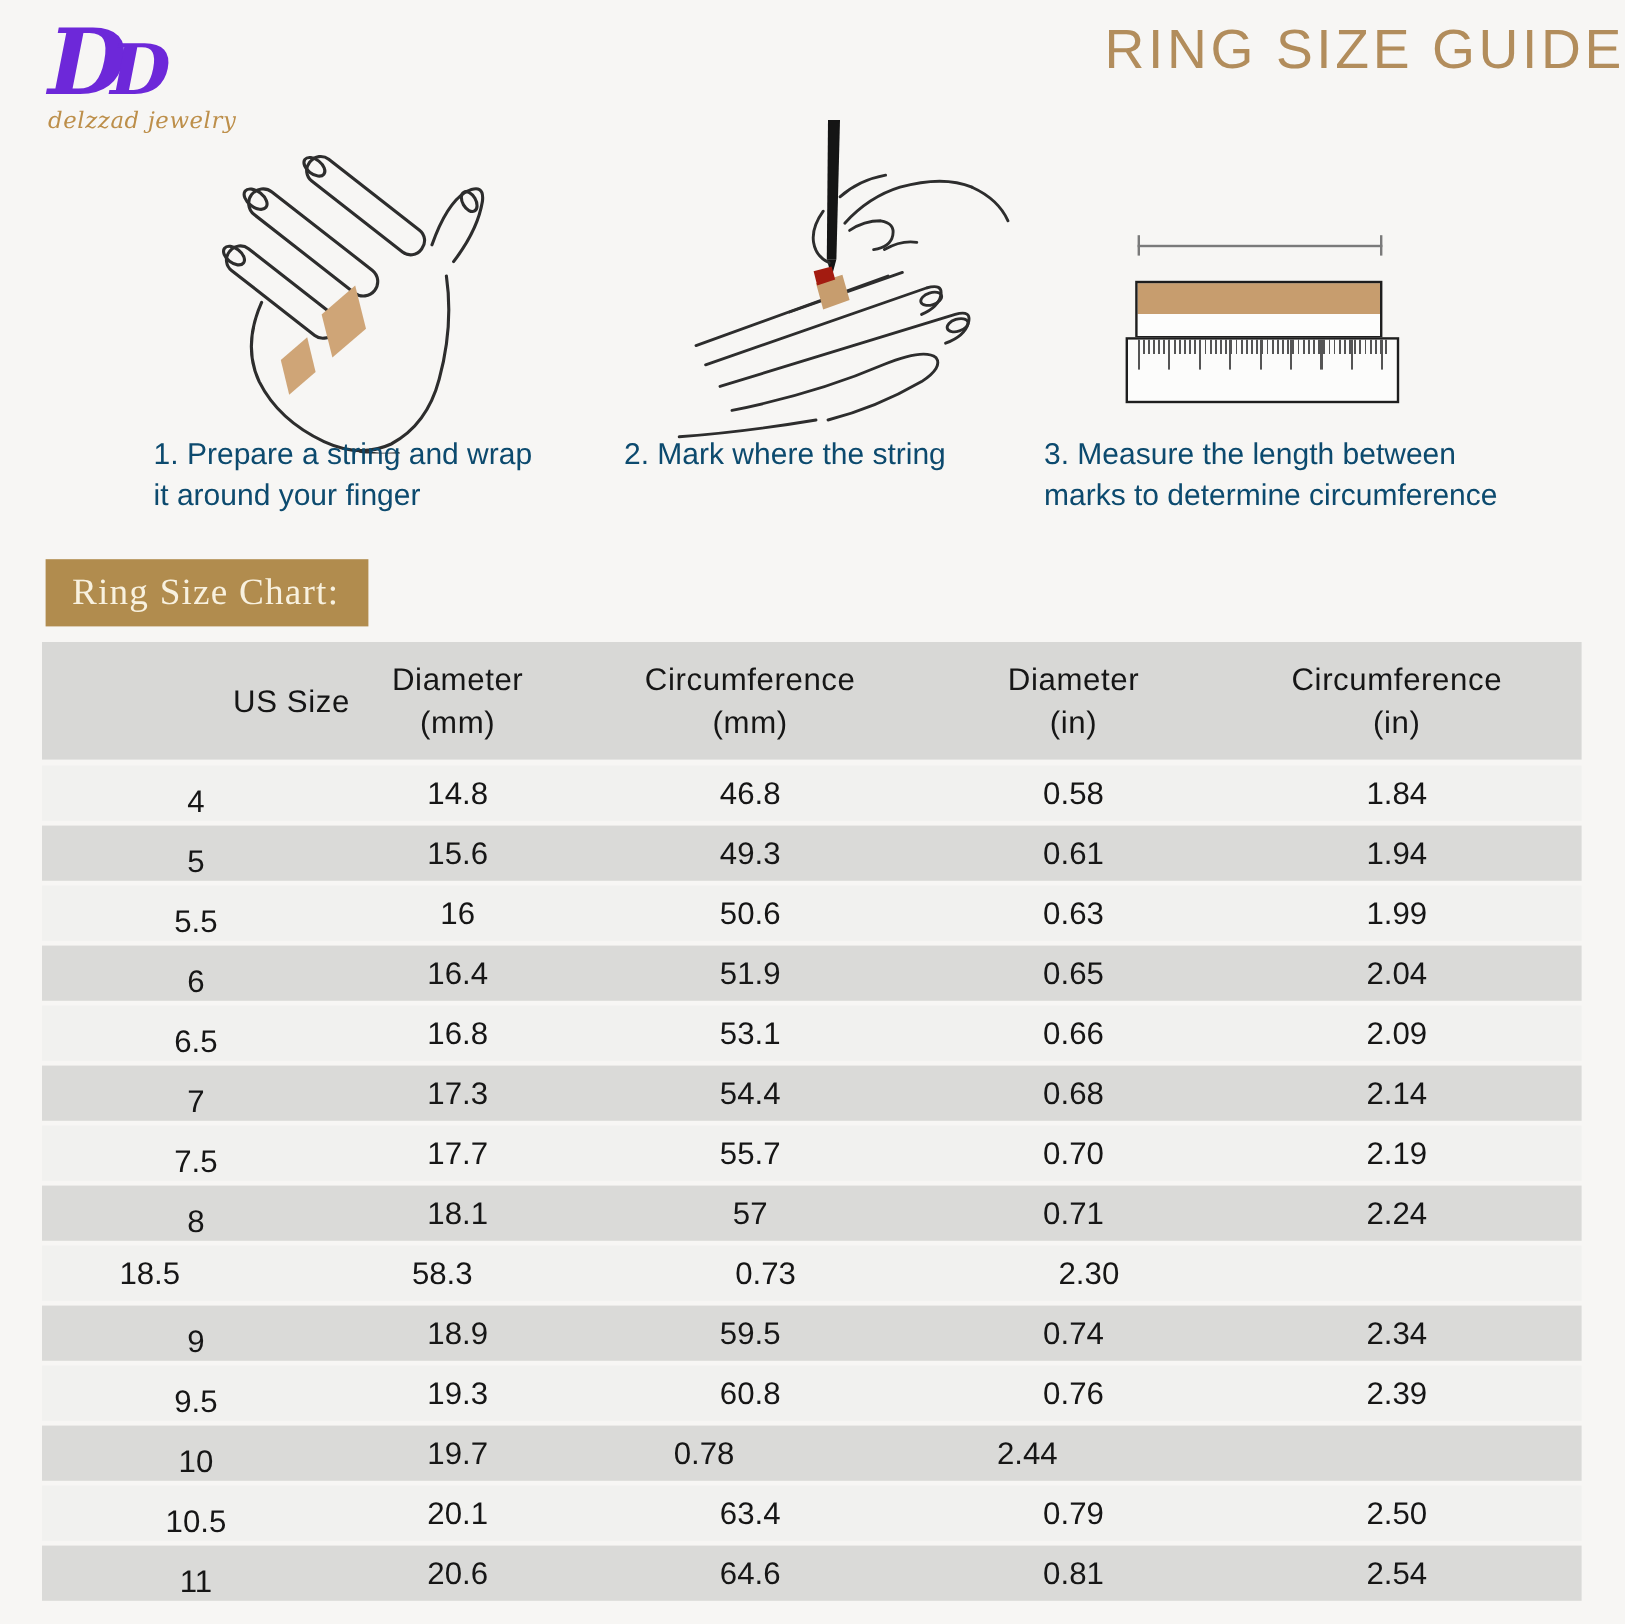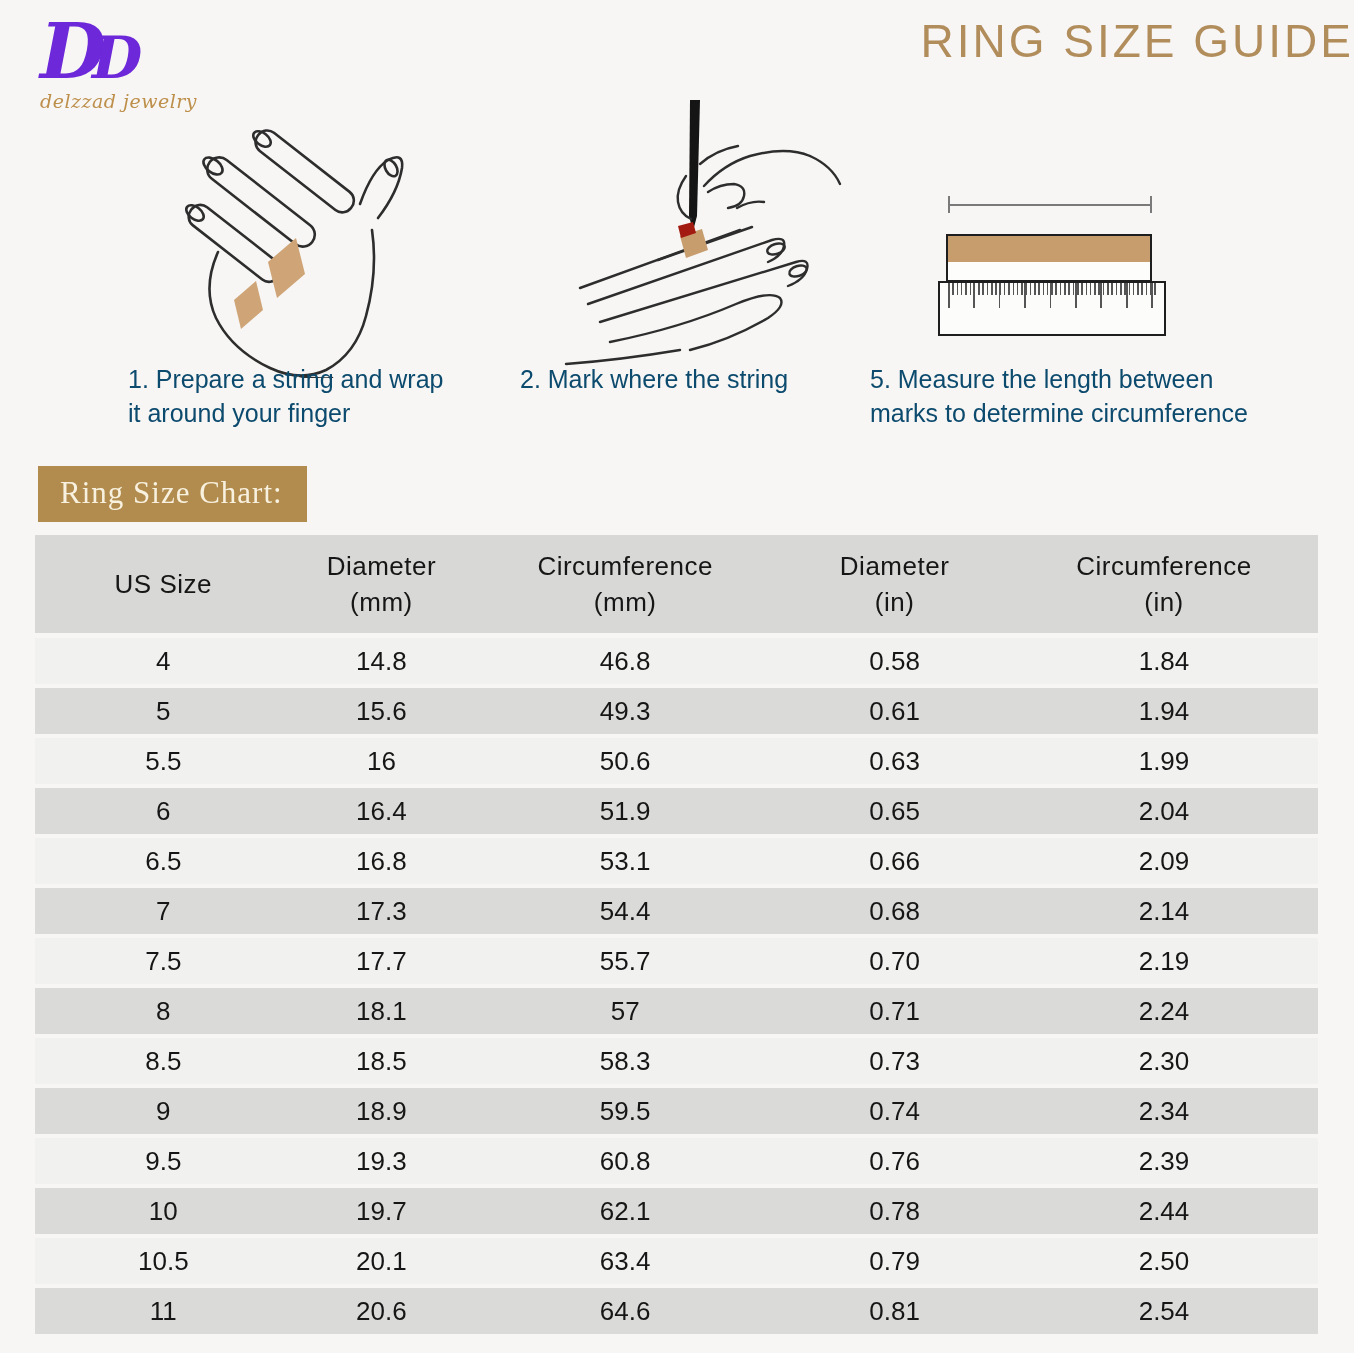--- a/index.html
+++ b/index.html
@@ -53,21 +53,21 @@
   
   .table{position:absolute;left:35px;top:535px;width:1283px;}
   .thead{display:flex;height:98px;background:var(--header_gray);margin-bottom:5px;}
   .hcell{display:flex;flex-direction:column;justify-content:center;align-items:center;
     font-size:26px;letter-spacing:.5px;color:#161616;line-height:36px;}
   .hl2:empty{display:none;}
   .trow{display:flex;height:46px;margin-bottom:4px;}
   .trow.light{background:var(--row_light);}
   .trow.dark{background:var(--row_dark);}
   .tcell{display:flex;align-items:center;justify-content:center;font-size:26px;color:#161616;}
-  .c0{width:20%;} .c1{width:14%;} .c2{width:24%;} .c3{width:18%;} .c4{width:24%;}
+  .c0{width:20%;align-items:flex-end;} .c1{width:14%;} .c2{width:24%;} .c3{width:18%;} .c4{width:24%;}
 </style>
 </head>
 <body>
 
 <div class="page">
 
   <div class="logo">
     <div class="logo-mark"><span>D</span><span class="d2">D</span></div>
     <div class="logo-name">delzzad jewelry</div>
   </div>
@@ -130,21 +130,21 @@
   </div>
 
   <div class="caption cap1">
     <div>1. Prepare a string and wrap</div>
     <div>it around your finger</div>
   </div>
   <div class="caption cap2">
     <div>2. Mark where the string</div>
   </div>
   <div class="caption cap3">
-    <div>5. Measure the length between</div>
+    <div>3. Measure the length between</div>
     <div>marks to determine circumference</div>
   </div>
 
   <div class="chart-label">Ring Size Chart:</div>
 
   <div class="table">
     <div class="thead">
       <div class="hcell c0">
         <span class="hl1">US Size</span>
 
@@ -217,21 +217,20 @@
           <div class="tcell c4">2.19</div>
         </div>
         <div class="trow dark">
           <div class="tcell c0">8</div>
           <div class="tcell c1">18.1</div>
           <div class="tcell c2">57</div>
           <div class="tcell c3">0.71</div>
           <div class="tcell c4">2.24</div>
         </div>
         <div class="trow light">
-          <div class="tcell c0">8.5</div>
           <div class="tcell c1">18.5</div>
           <div class="tcell c2">58.3</div>
           <div class="tcell c3">0.73</div>
           <div class="tcell c4">2.30</div>
         </div>
         <div class="trow dark">
           <div class="tcell c0">9</div>
           <div class="tcell c1">18.9</div>
           <div class="tcell c2">59.5</div>
           <div class="tcell c3">0.74</div>
@@ -240,21 +239,20 @@
         <div class="trow light">
           <div class="tcell c0">9.5</div>
           <div class="tcell c1">19.3</div>
           <div class="tcell c2">60.8</div>
           <div class="tcell c3">0.76</div>
           <div class="tcell c4">2.39</div>
         </div>
         <div class="trow dark">
           <div class="tcell c0">10</div>
           <div class="tcell c1">19.7</div>
-          <div class="tcell c2">62.1</div>
           <div class="tcell c3">0.78</div>
           <div class="tcell c4">2.44</div>
         </div>
         <div class="trow light">
           <div class="tcell c0">10.5</div>
           <div class="tcell c1">20.1</div>
           <div class="tcell c2">63.4</div>
           <div class="tcell c3">0.79</div>
           <div class="tcell c4">2.50</div>
         </div>

